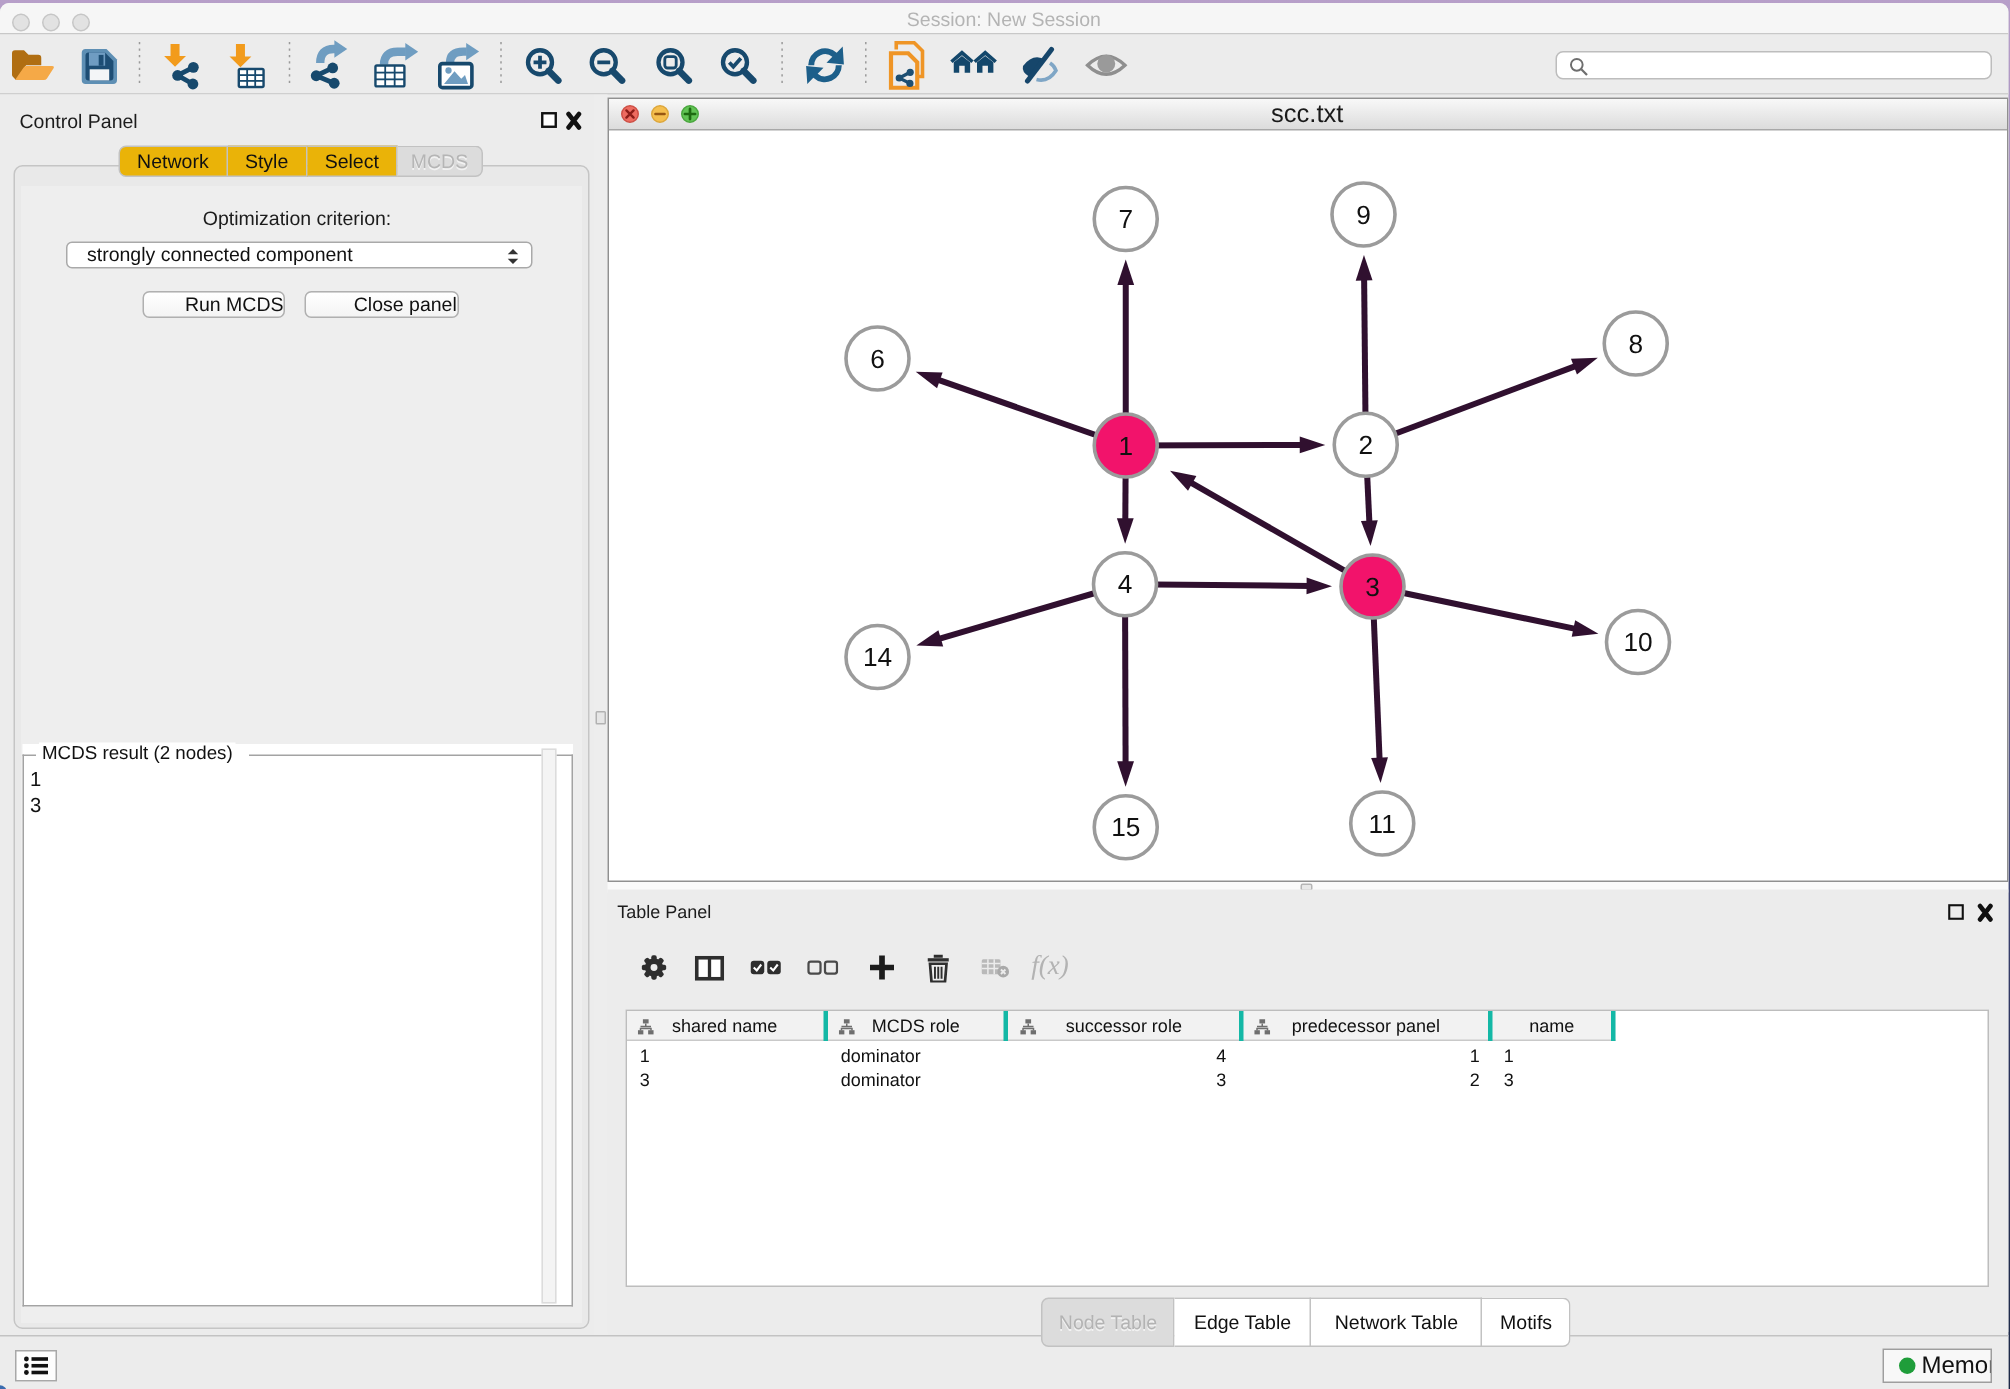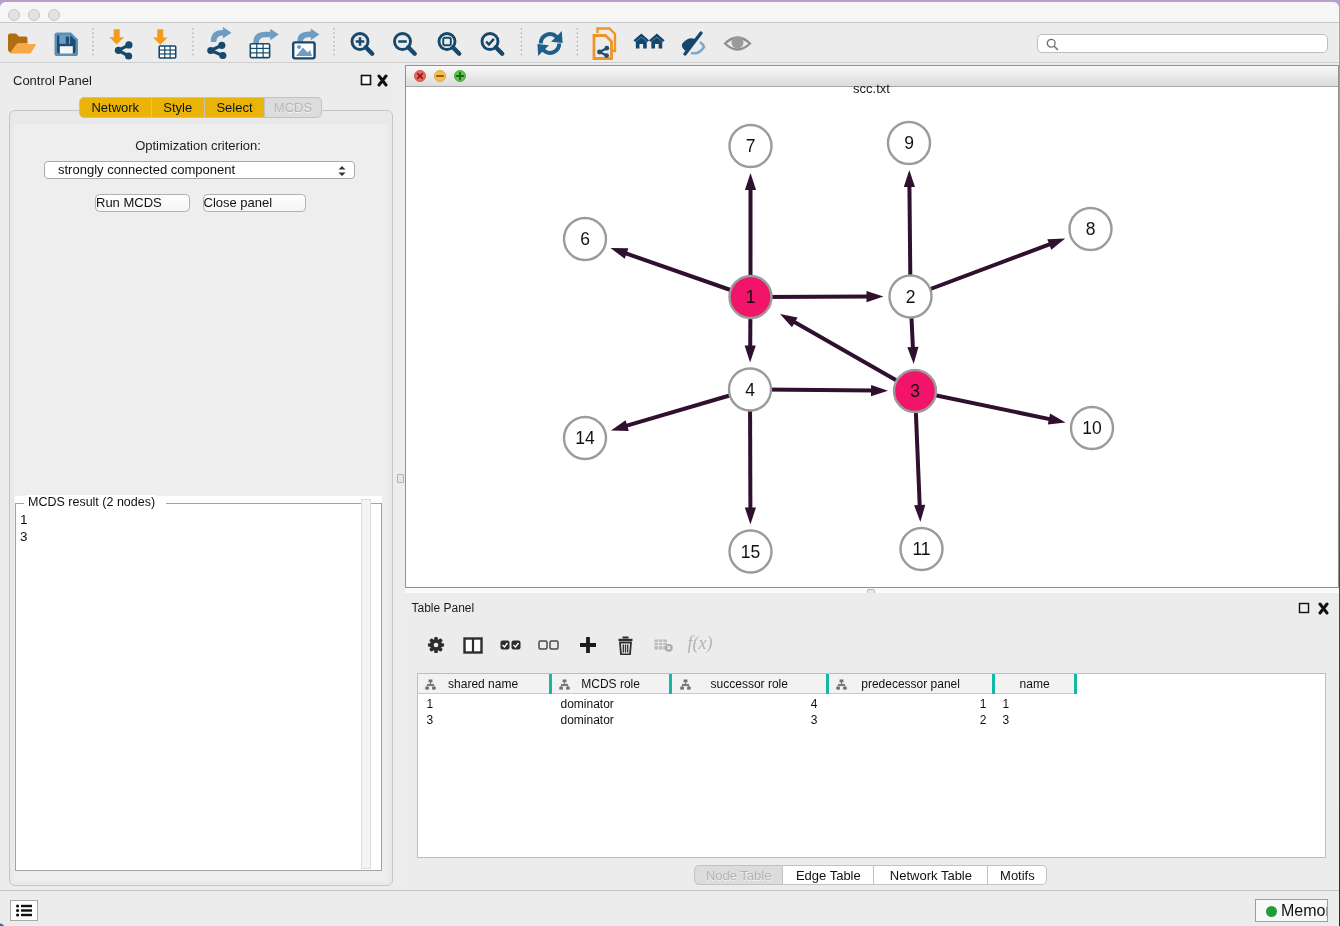--- a/index.html
+++ b/index.html
@@ -15,54 +15,55 @@
 #cp-title{left:13px;top:10px;font-size:13px;color:#1c1c1c}
 .tabrow{position:absolute;display:flex;font-size:13px;color:#111;z-index:5}
 .tab{background:#eab308;border:1px solid #c2c2c2;border-left:none;display:flex;align-items:center;justify-content:center}
 .tab.first{border-left:1px solid #c2c2c2;border-radius:5px 0 0 5px}
 .tab.last{border-radius:0 5px 5px 0}
 .tab.sel{background:#dcdcdc;color:#b5b5b5;text-shadow:0 1px 0 #f2f2f2}
 #cp-pane{left:9px;top:47px;width:384px;height:776px;background:#e9e9e9;border:1px solid #c5c5c5;border-radius:6px}
 #cp-inner{left:14px;top:61px;width:374px;height:758px;background:#eeeeee}
 #optlab{left:0;top:75px;width:396px;text-align:center;font-size:13px;color:#1c1c1c}
 #combo{left:44px;top:97.5px;width:311px;height:18.5px;background:#fff;border:1px solid #a9a9a9;border-radius:4px;font-size:13px;color:#111;line-height:16.5px;padding-left:13px}
-.btn{position:absolute;height:18px;background:linear-gradient(#ffffff,#f4f4f4);border:1px solid #b0b0b0;border-radius:4.5px;font-size:13px;color:#111;text-align:left;line-height:16px}
+.btn{position:absolute;height:18px;background:linear-gradient(#ffffff,#f4f4f4);border:1px solid #b0b0b0;border-radius:4.5px;font-size:13px;color:#111;text-align:right;line-height:16px}
 #mcdsbox{left:15px;top:433px;width:367px;height:375px;background:#fff}
 .gline{position:absolute;background:#a3a3a3}
 #mcdslab{left:26px;top:432px;font-size:12.5px;color:#111;background:#fff;padding:0 2px}
 #mcdstxt{left:20px;top:448px;font-size:13.5px;color:#111;line-height:17px}
 #mcds-sb{left:361px;top:436px;width:10px;height:370px;background:#f4f4f4;border:1px solid #dcdcdc}
 
 #vsplit{left:396px;top:61px;width:8.5px;height:827px;background:#ededed}
 #vhandle{left:396.5px;top:472px;width:7.5px;height:9px;background:#e6e6e6;border:1px solid #b2b2b2;border-radius:1px}
 
 #frame{left:404.5px;top:62.5px;width:934px;height:523.5px;border:1px solid #909090;background:#fff}
 #ftitle{left:0;top:0;width:100%;height:21.5px;background:linear-gradient(#f8f8f8,#dcdcdc);border-bottom:1px solid #a8a8a8}
 .mac{position:absolute;top:4.5px;width:12px;height:12px;border-radius:50%}
-#ftext{left:0;top:15px;width:100%;text-align:center;font-size:13px;color:#1a1a1a}
+#ftext{left:0;top:0;width:100%;text-align:center;font-size:17px;color:#1a1a1a}
 #hsplit{left:404.5px;top:586px;width:934px;height:7px;background:#fafafa}
 #hhandle{left:866.5px;top:586.5px;width:8px;height:5px;background:#e8e8e8;border:1px solid #b5b5b5;border-radius:1.5px}
 
 #tpanel{left:404.5px;top:591px;width:934px;height:295px;background:#ececec}
 #tp-title{left:7px;top:8px;font-size:12px;color:#1c1c1c}
 #ttable{left:12px;top:79.5px;width:909px;height:185px;background:#fff;border:1px solid #bdbdbd}
 #thead{left:0;top:0;width:659.5px;height:20.5px;background:#f2f2f2;border-bottom:1px solid #c9c9c9}
 .hcol{position:absolute;top:0;height:20.5px;border-right:3px solid #14b8a6;font-size:12px;color:#111;text-align:center;line-height:20px}
 .trow{position:absolute;font-size:12px;color:#111;height:16px;line-height:16px}
 .btab{border:1px solid #c2c2c2;border-left:none;background:#fff;display:flex;align-items:center;justify-content:center;font-size:13px;color:#111}
 
 #status{left:0;top:888px;width:100%;height:36px;background:#ececec;border-top:1px solid #c3c3c3}
 #listbtn{left:10px;top:9px;width:28px;height:21px;background:#fdfdfd;border:1px solid #a8a8a8}
 #membtn{left:1255px;top:7.5px;width:73px;height:23px;background:#f8f8f8;border:1px solid #9e9e9e;font-size:16px;color:#111;line-height:21px;white-space:nowrap;overflow:hidden}
 </style></head><body>
 <div id="win">
 <div class="abs" id="titlebar">
       <div class="tl" style="left:8px"></div>
       <div class="tl" style="left:28px"></div>
       <div class="tl" style="left:48px"></div>
+      <div class="abs" id="title">Session: New Session</div>
     </div>
 <div class="abs" id="toolbar">
       <svg class="abs" style="left:0;top:0" width="1340" height="40" viewBox="0 23 1340 40">
         <path d="M8 50.5 L8 35.5 Q8 33.5 10 33.5 L16 33.5 L19 36.5 L25.5 36.5 Q27.5 36.5 27.5 38.5 L27.5 43.5 L17.3 43.5 Z" fill="#b06e12"></path>
         <path d="M8 50.5 L16 40 L17.3 43.5 L10.6 53.3 Z" fill="#b06e12"></path>
         <path d="M17.5 44 L34.8 44 Q36.3 44 35.8 45.3 L31.3 52.3 Q30.6 53.4 29.2 53.4 L11.5 53.4 Q10 53.4 10.8 52.1 L15.8 45 Q16.5 44 17.5 44 Z" fill="#f5a947"></path>
         <path d="M54.5 35.2 Q54.5 32.6 57.1 32.6 L71 32.6 L78 39.6 L78 53.4 Q78 56 75.4 56 L57.1 56 Q54.5 56 54.5 53.4 Z" fill="#5e8fb4"></path>
         <path d="M57 37 Q57 35 59 35 L70 35 L75.6 40.6 L75.6 51.6 Q75.6 53.6 73.6 53.6 L59 53.6 Q57 53.6 57 51.6 Z" fill="#1d4d74"></path>
         <rect x="59.3" y="35" width="10.8" height="8.8" fill="#6f9cc2"></rect>
         <rect x="65.8" y="36.6" width="3.2" height="7.2" fill="#1d4d74"></rect>
@@ -354,21 +355,21 @@
         <div class="trow" style="left:143px;top:22px">dominator</div>
         <div class="trow" style="left:255px;top:22px;width:145px;text-align:right">4</div>
         <div class="trow" style="left:411px;top:22px;width:158px;text-align:right">1</div>
         <div class="trow" style="left:585px;top:22px">1</div>
         <div class="trow" style="left:9px;top:38px">3</div>
         <div class="trow" style="left:143px;top:38px">dominator</div>
         <div class="trow" style="left:255px;top:38px;width:145px;text-align:right">3</div>
         <div class="trow" style="left:411px;top:38px;width:158px;text-align:right">2</div>
         <div class="trow" style="left:585px;top:38px">3</div>
       </div>
-<div class="tabrow" style="left:289.5px;top:272px;height:20px">
+<div class="tabrow" style="left:289.5px;top:272px;height:33px">
         <div class="btab first" style="width:89.3px;border-left:1px solid #c2c2c2;border-radius:5px 0 0 5px;background:#dcdcdc;color:#b3b3b3;text-shadow:0 1px 0 #f2f2f2">Node Table</div>
         <div class="btab" style="width:91.1px">Edge Table</div>
         <div class="btab" style="width:114.1px">Network Table</div>
         <div class="btab" style="width:58.8px;border-radius:0 5px 5px 0">Motifs</div>
       </div>
 </div>
 <div class="abs" id="status">
       <div class="abs" id="listbtn"><svg width="16" height="13" viewBox="0 0 16 13" style="margin:3px 0 0 5px">
           <circle cx="1.6" cy="2" r="1.6" fill="#111"></circle>
           <circle cx="1.6" cy="6.5" r="1.6" fill="#111"></circle>

